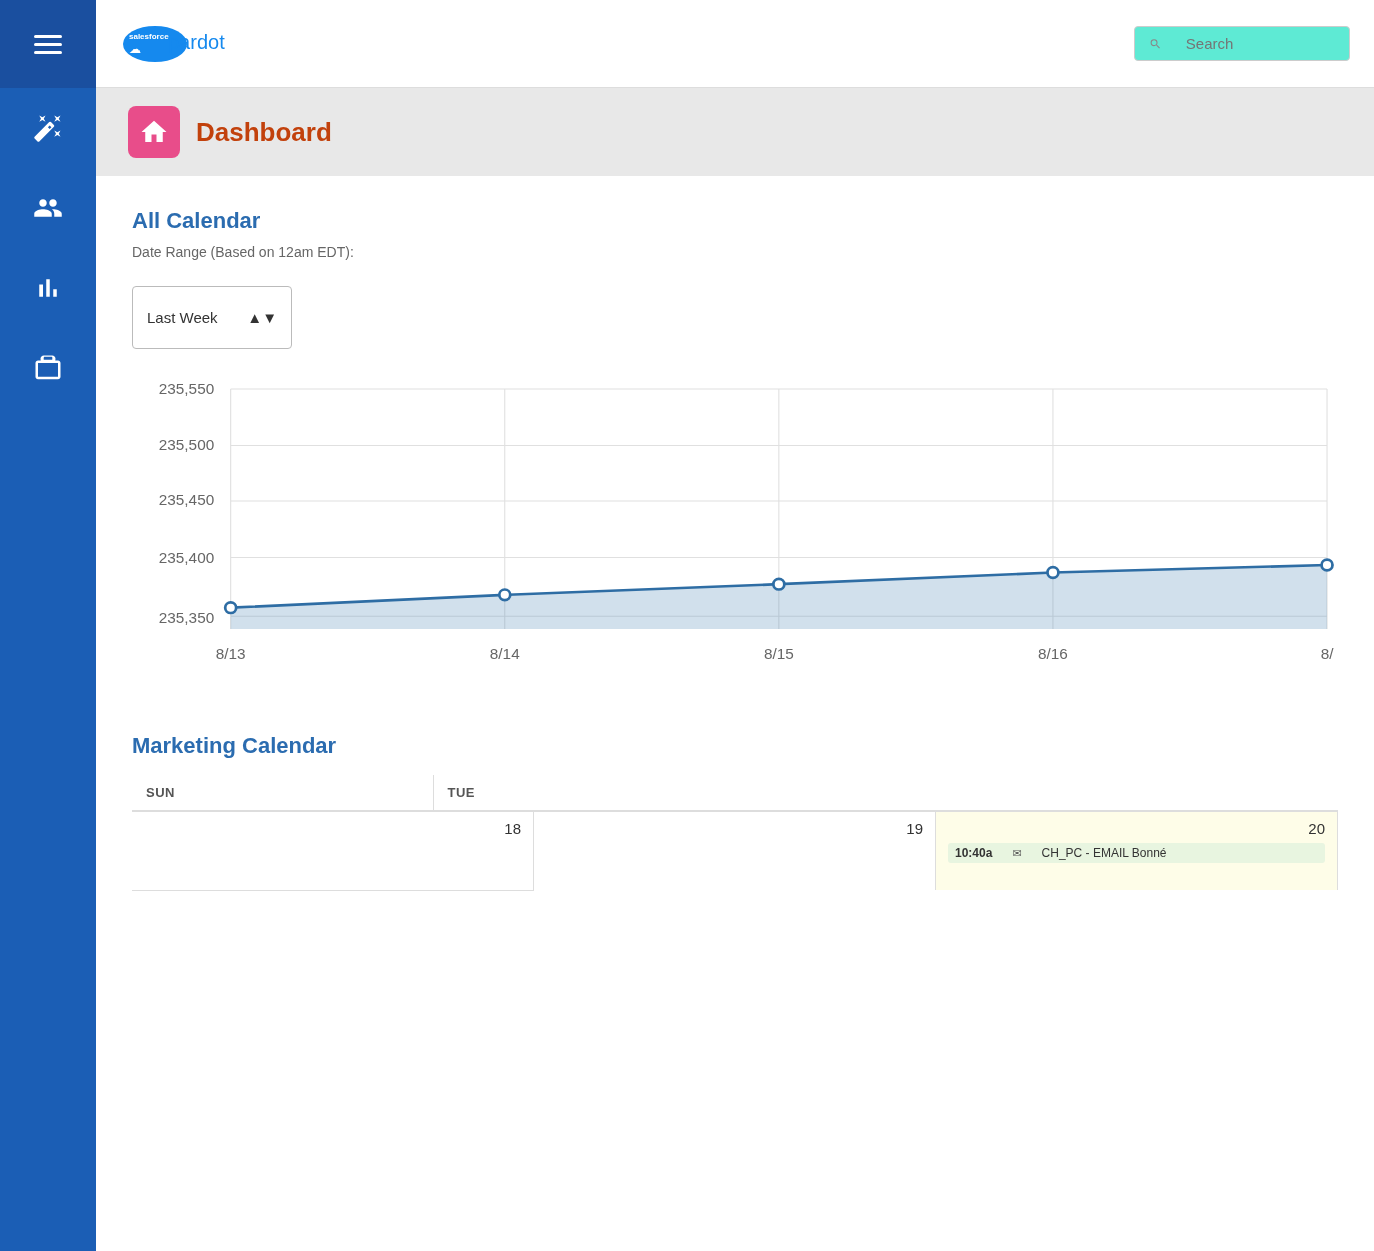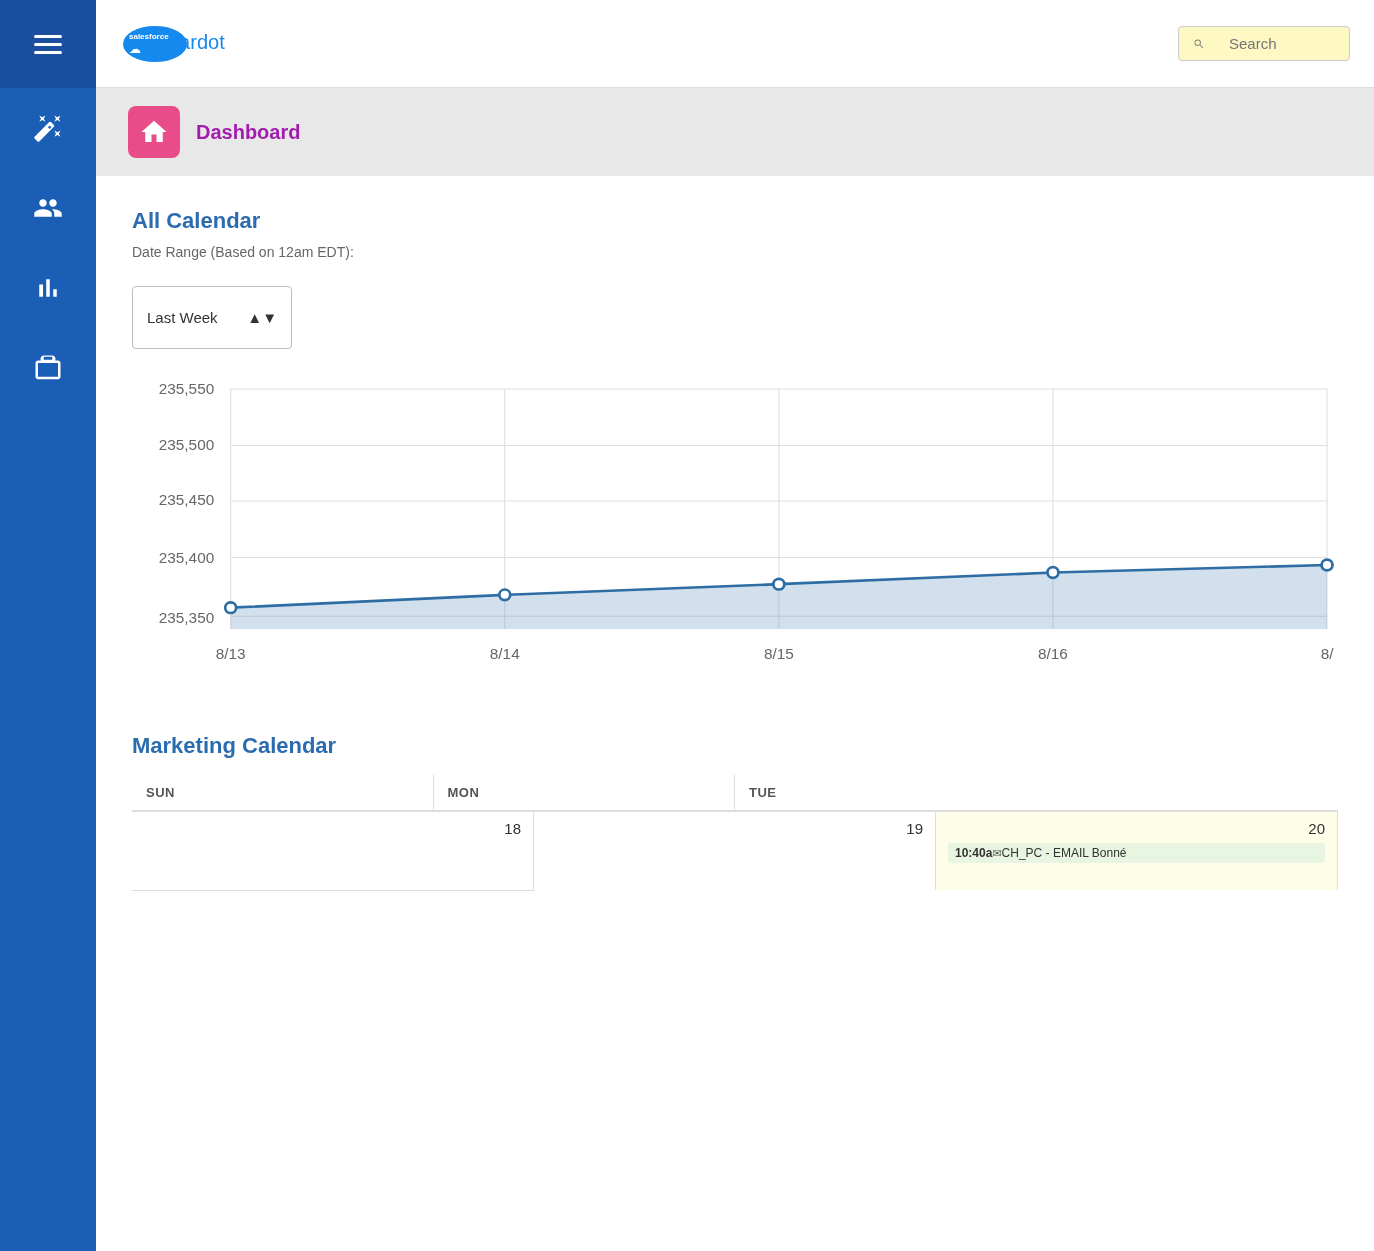--- a/index.html
+++ b/index.html
@@ -62,22 +62,22 @@
       display: flex; align-items: center; gap: 6px;
     }
 
     .search-bar {
       display: flex;
       align-items: center;
       border: 1.5px solid #ccc;
       border-radius: 4px;
       padding: 8px 14px;
       gap: 24px;
-      background: #fef9c3;
-      width: 172px;
+      background: #5eead4;
+      width: 216px;
     }
     .search-bar input {
       border: none;
       outline: none;
       font-size: 15px;
       color: #555;
       width: 100%;
       background: transparent;
     }
 
@@ -90,21 +90,21 @@
       gap: 16px;
       flex-shrink: 0;
     }
     .page-icon {
       width: 52px; height: 52px;
       background: #e84d8a;
       border-radius: 8px;
       display: flex; align-items: center; justify-content: center;
       flex-shrink: 0;
     }
-    .page-title { font-size: 20px; font-weight: 700; color: #a21caf; }
+    .page-title { font-size: 26px; font-weight: 700; color: #c2410c; }
 
     
     .content {
       flex: 1;
       background: white;
       overflow-y: auto;
       padding: 32px 36px;
     }
 
     .section-title {
@@ -194,21 +194,21 @@
     }
 
     .cal-event {
       background: #e8f5e0;
       border-radius: 3px;
       padding: 3px 7px;
       font-size: 12px;
       color: #333;
       display: flex;
       align-items: center;
-      gap: 0;
+      gap: 20px;
     }
     .cal-event-time { font-weight: 600; color: #333; white-space: nowrap; }
     .cal-event-icon { color: #555; font-size: 11px; }
   </style>
 </head>
 <body>
 
 <div class="sidebar">
   <div class="sidebar-menu-btn">
     <div class="hamburger">
@@ -327,21 +327,20 @@
       </div>
     </div>
 
     <div class="calendar-section">
       <h2 class="calendar-title">Marketing Calendar</h2>
 
       <div>
 
         <div class="calendar-header">
           <div class="cal-header-cell">SUN</div>
-          <div class="cal-header-cell">MON</div>
           <div class="cal-header-cell">TUE</div>
         </div>
 
         <div class="calendar-row">
 
           <div class="cal-cell">
             <span class="cal-date">18</span>
           </div>
 
           <div class="cal-cell">

